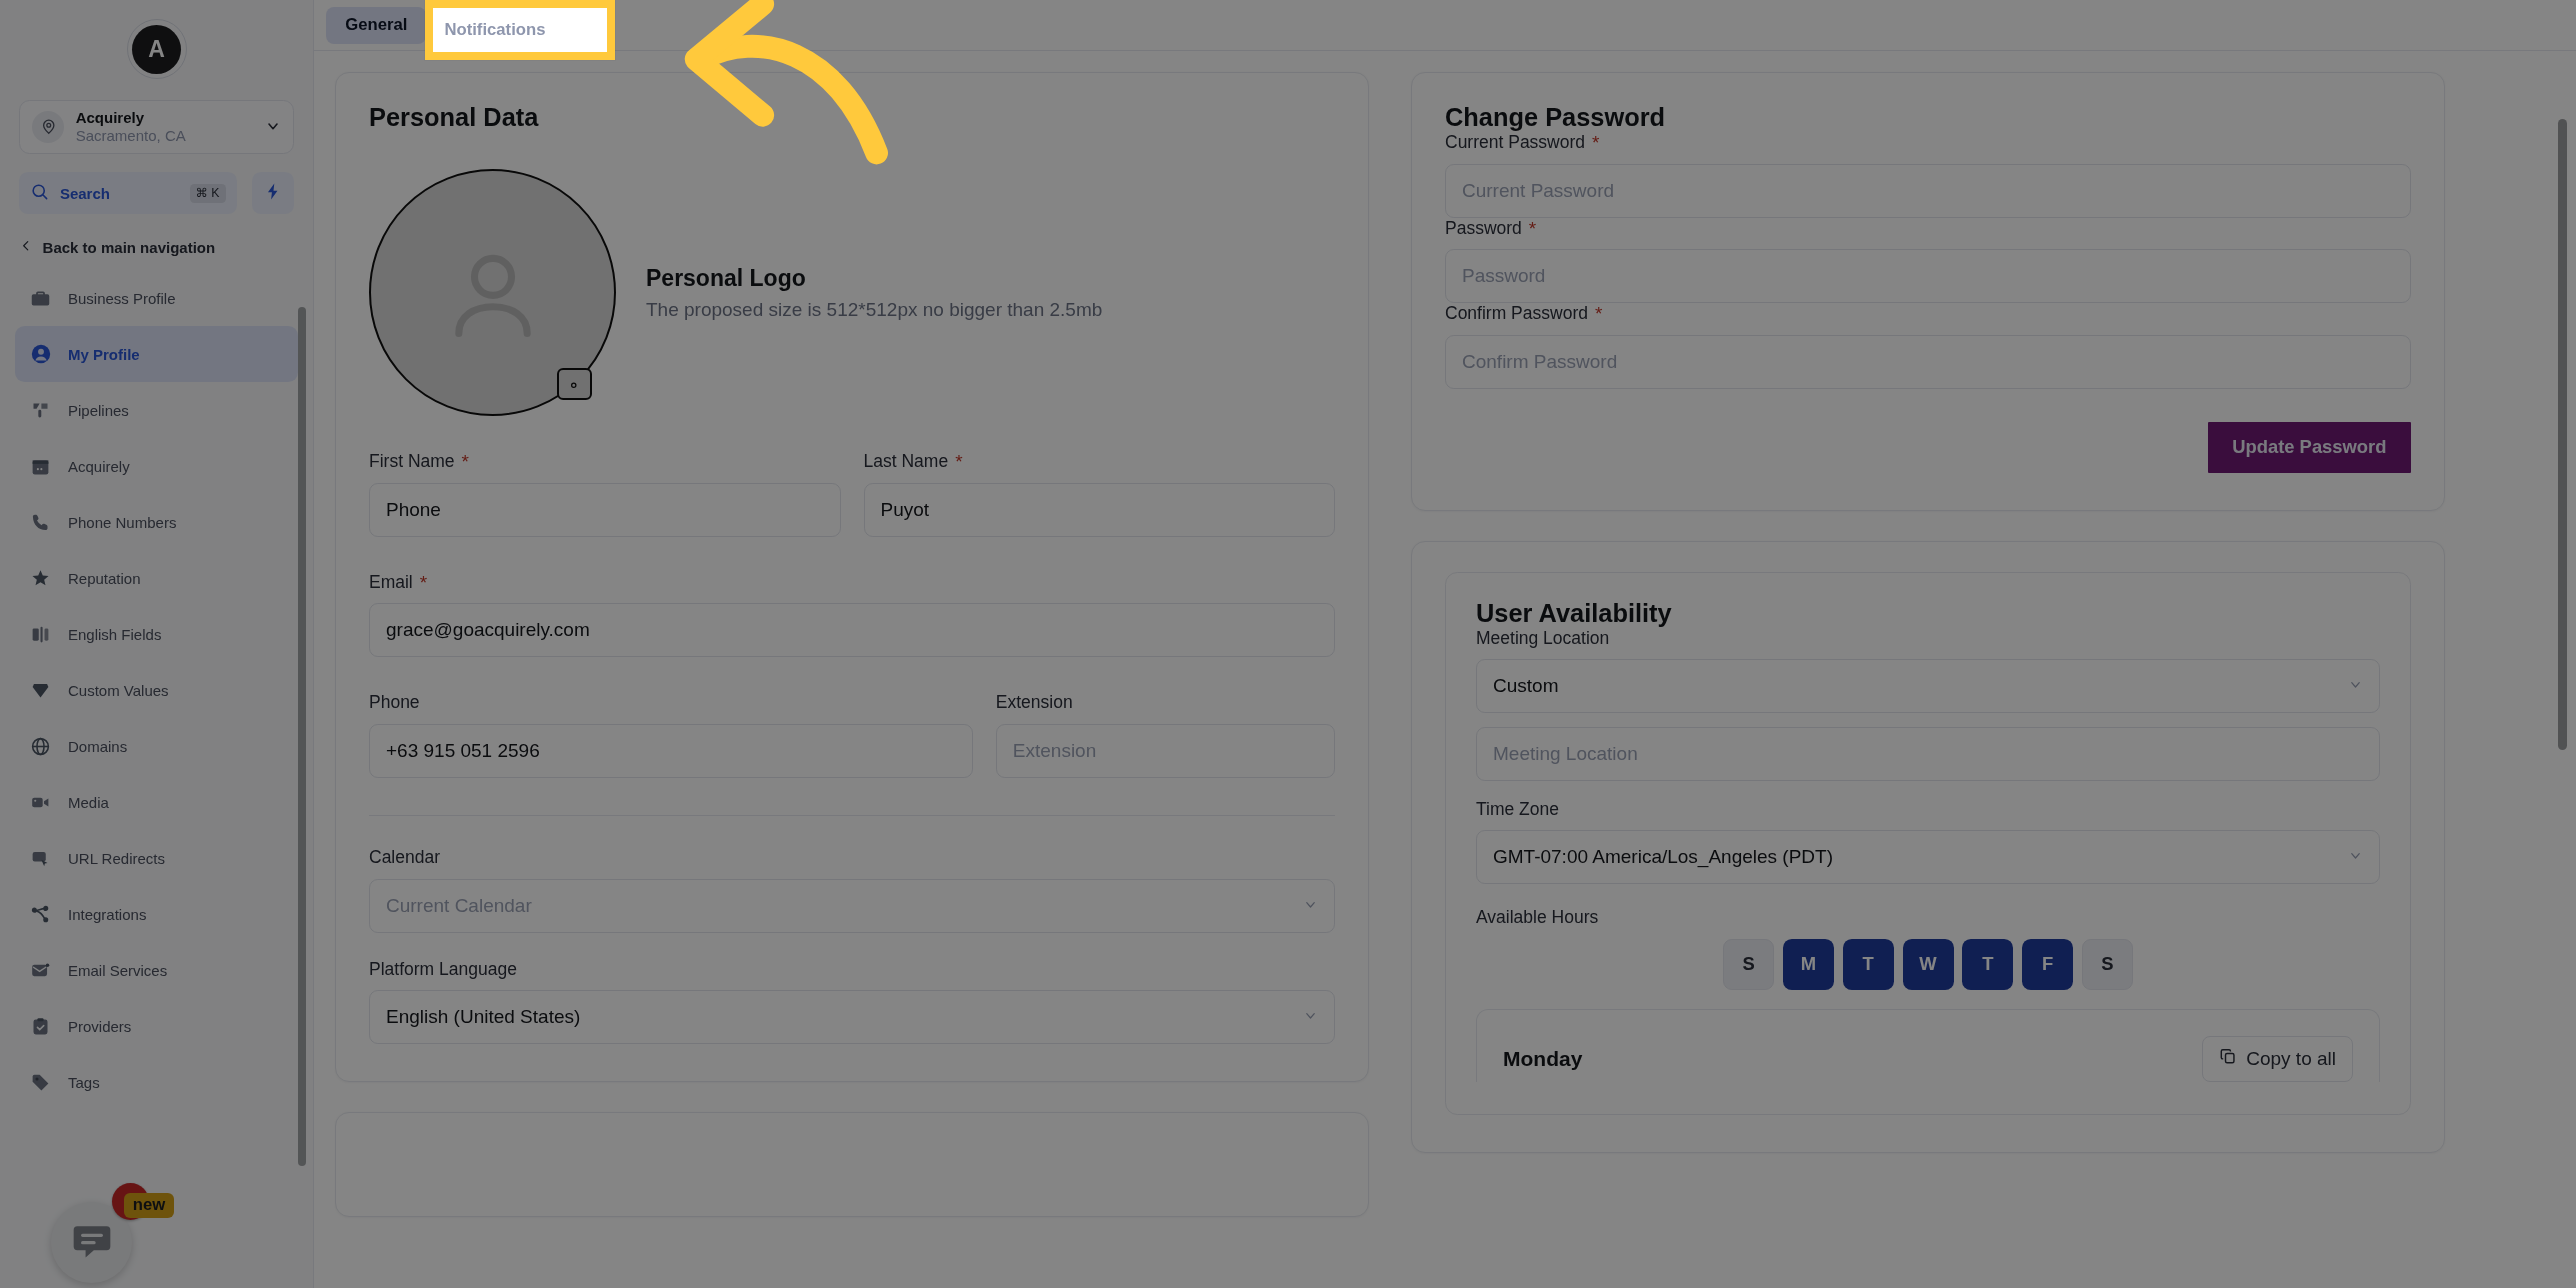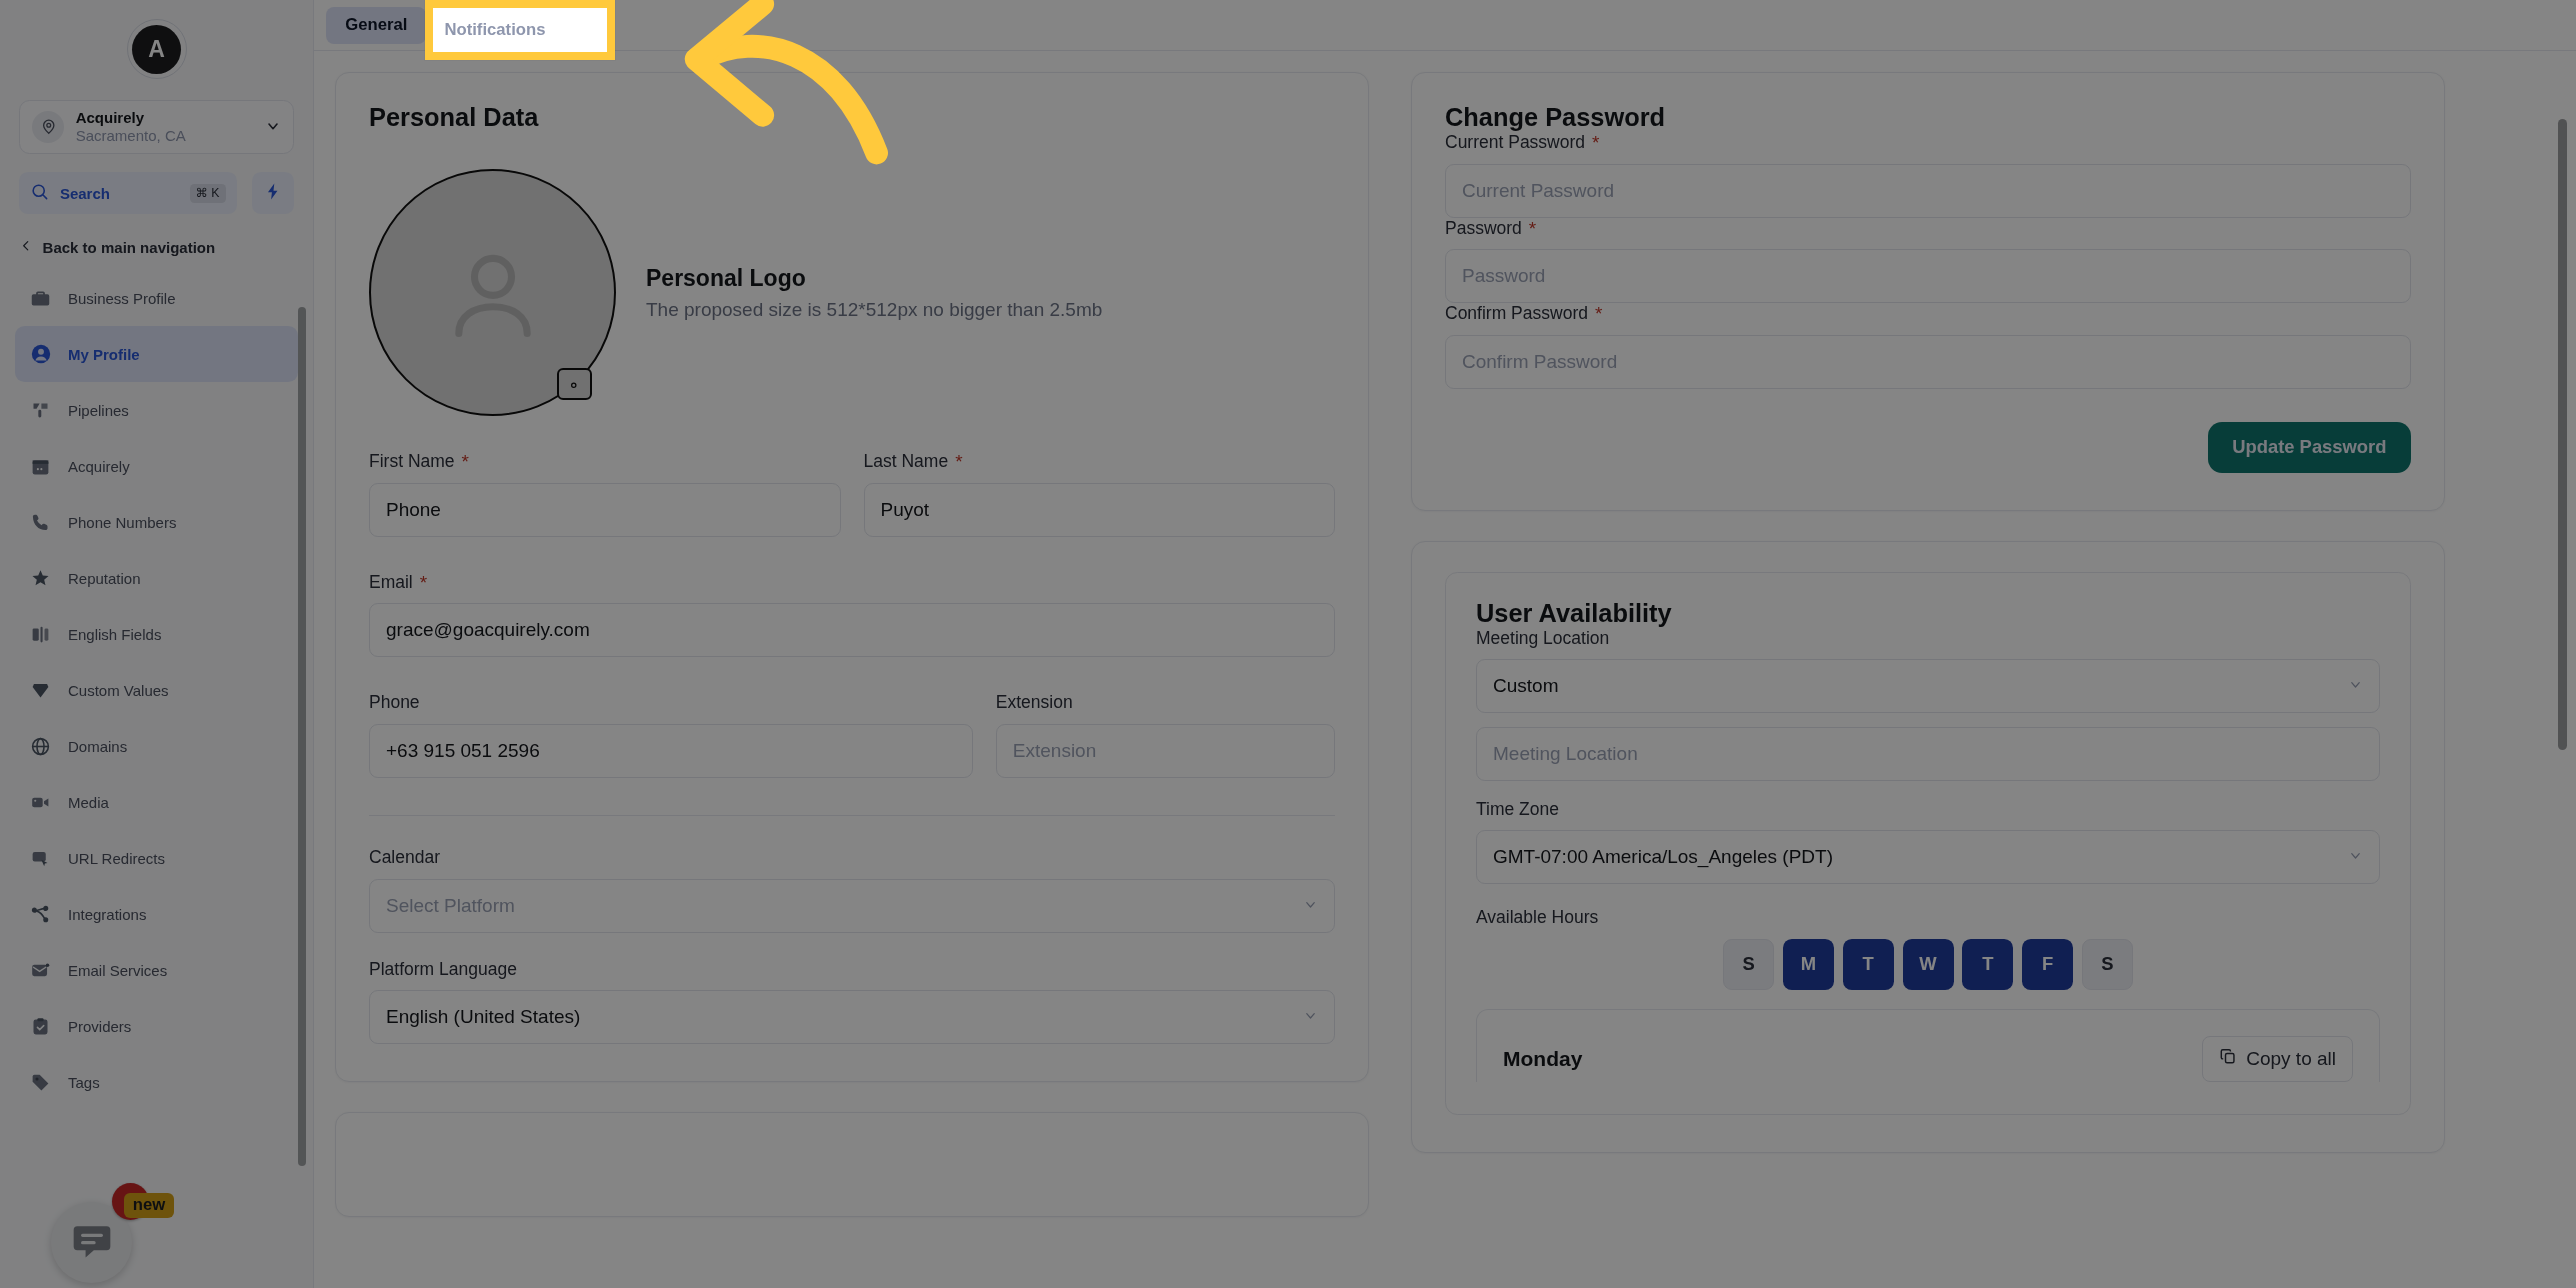--- a/index.html
+++ b/index.html
@@ -181,21 +181,21 @@
   .select.ph > span:first-child { color:#9aa1b4; }
   .sel-chev { color:#98a0b3; font-size: 15px; }
 
   .row2 { display:flex; gap: 23px; margin-top: 35px; }
   .row2 > div { flex:1; }
   .divider { height:0.9px; background:#e7e9ef; margin: 37px 0 32px; }
 
   
   .fld { }
   .btn-primary {
-    height: 51px; border-radius: 14px; background:#0f766e; color:#e8eaf4;
+    height: 51px; border-radius: 1px; background:#701a75; color:#e8eaf4;
     font-size: 18.4px; font-weight:600; display:inline-flex; align-items:center;
     padding: 0 24.5px; float:right; margin-top: 33px;
   }
   .clear { clear:both; }
 
   
   .days { display:flex; gap: 8.8px; margin-top: 7px; }
   .day {
     width: 51px; height: 51px; border-radius: 8.8px;
     display:flex; align-items:center; justify-content:center;
@@ -551,21 +551,21 @@
                 <div class="field-label">Extension</div>
                 <div class="input ph">Extension</div>
               </div>
             </div>
 
             <div class="divider"></div>
 
             <div>
               <div class="field-label">Calendar</div>
               <div class="select ph">
-                <span>Select Platform</span>
+                <span>Current Calendar</span>
                 <span class="sel-chev">
                   <svg width="15" height="15" viewBox="0 0 24 24" fill="none" stroke="#98a0b3" stroke-width="2" stroke-linecap="round" stroke-linejoin="round">
                       <polyline points="6 9 12 16 18 9"></polyline>
                     </svg>
                 </span>
               </div>
             </div>
 
             <div style="margin-top:26px">
               <div class="field-label">Platform Language</div>

